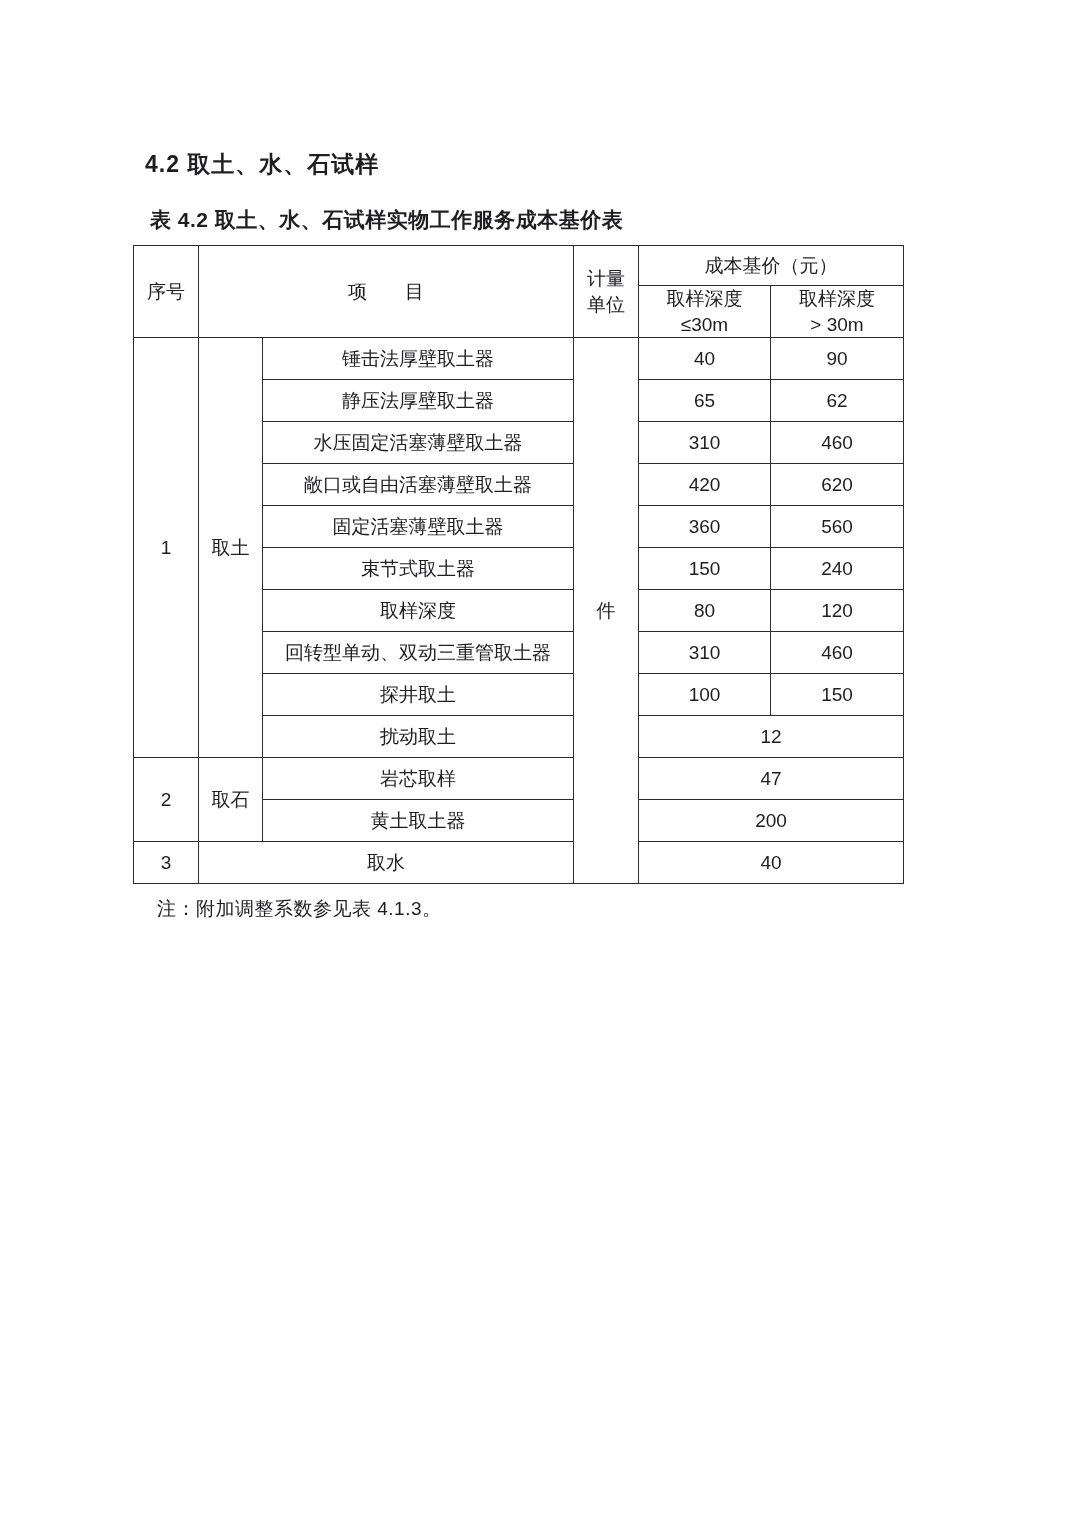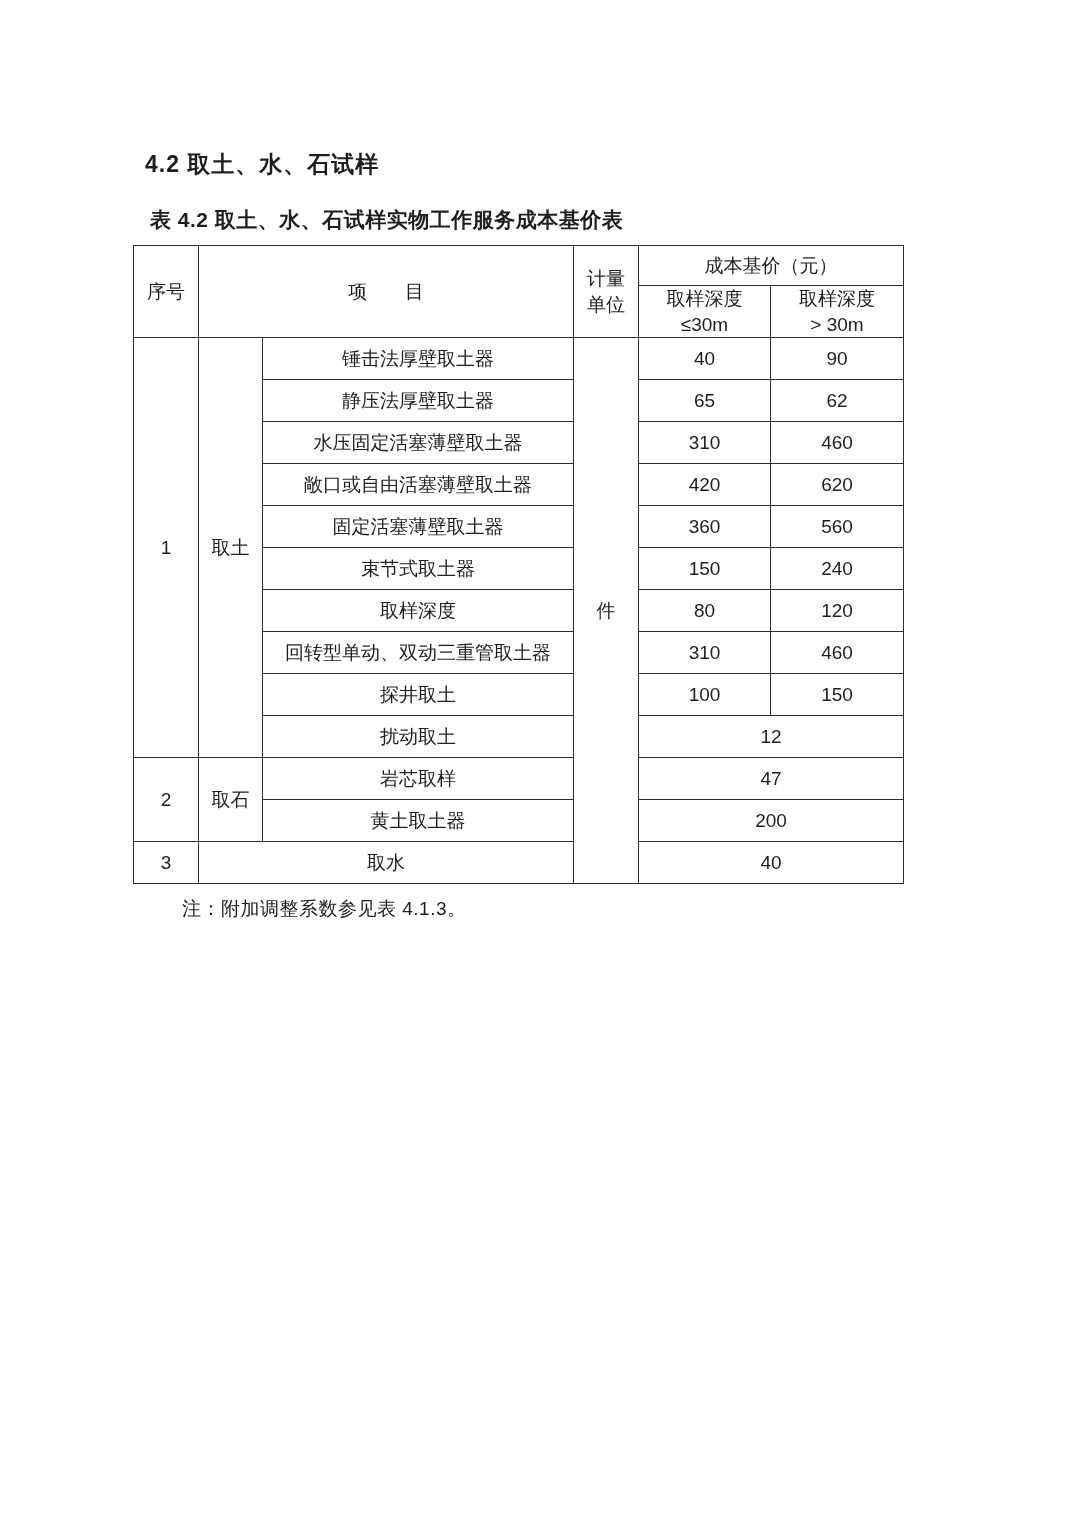--- a/index.html
+++ b/index.html
@@ -37,21 +37,21 @@
   table.cost-table col.c-item  { width:311px; }
   table.cost-table col.c-unit  { width:65px; }
   table.cost-table col.c-p1    { width:132px; }
   table.cost-table col.c-p2    { width:133px; }
   tr.h1 { height:40px; }
   tr.h2 { height:52px; }
   tbody tr { height:42px; }
   .pre { white-space:pre-line; }
   td.item { text-align:left; padding-left:11px; }
   .note {
-    position:absolute; left:182px; top:896px;
+    position:absolute; left:157px; top:896px;
     font-size:19px; letter-spacing:0.5px;
   }
   .pagenum {
     position:absolute; left:0; top:1410px; width:100%;
     text-align:right; font-size:17px;margin-left:19px;
   }
 </style>
 </head>
 <body>
 

